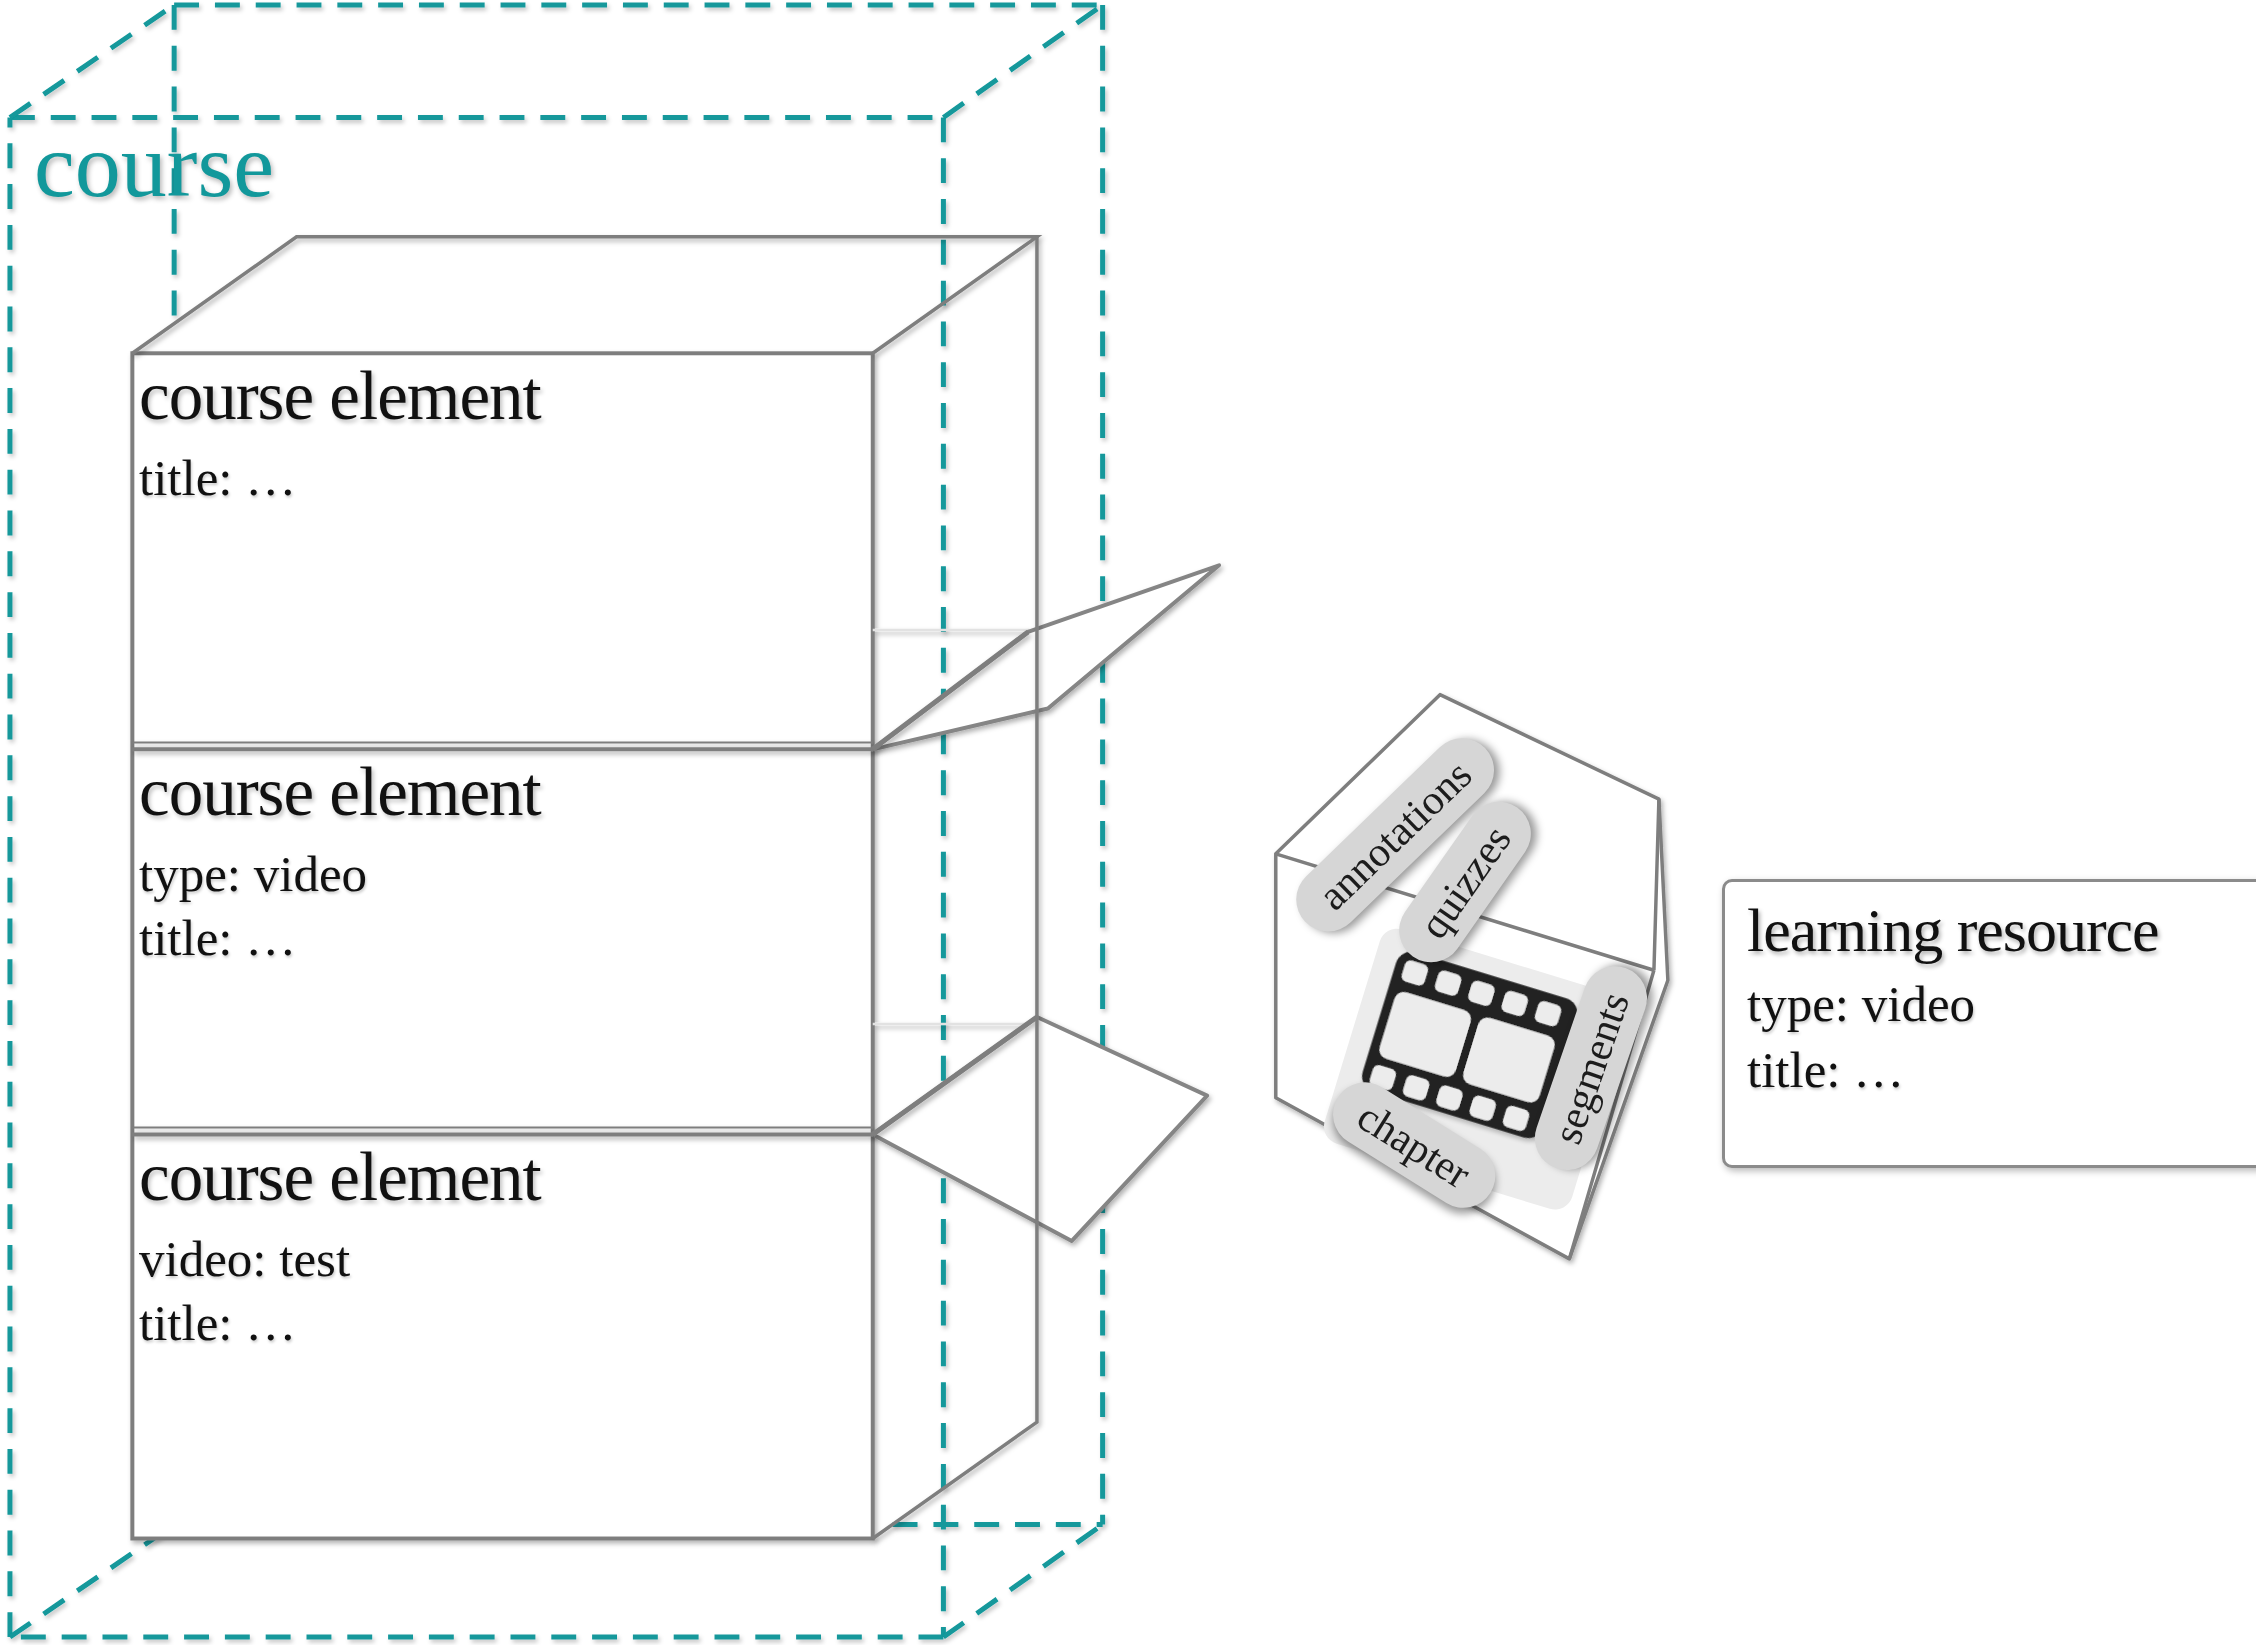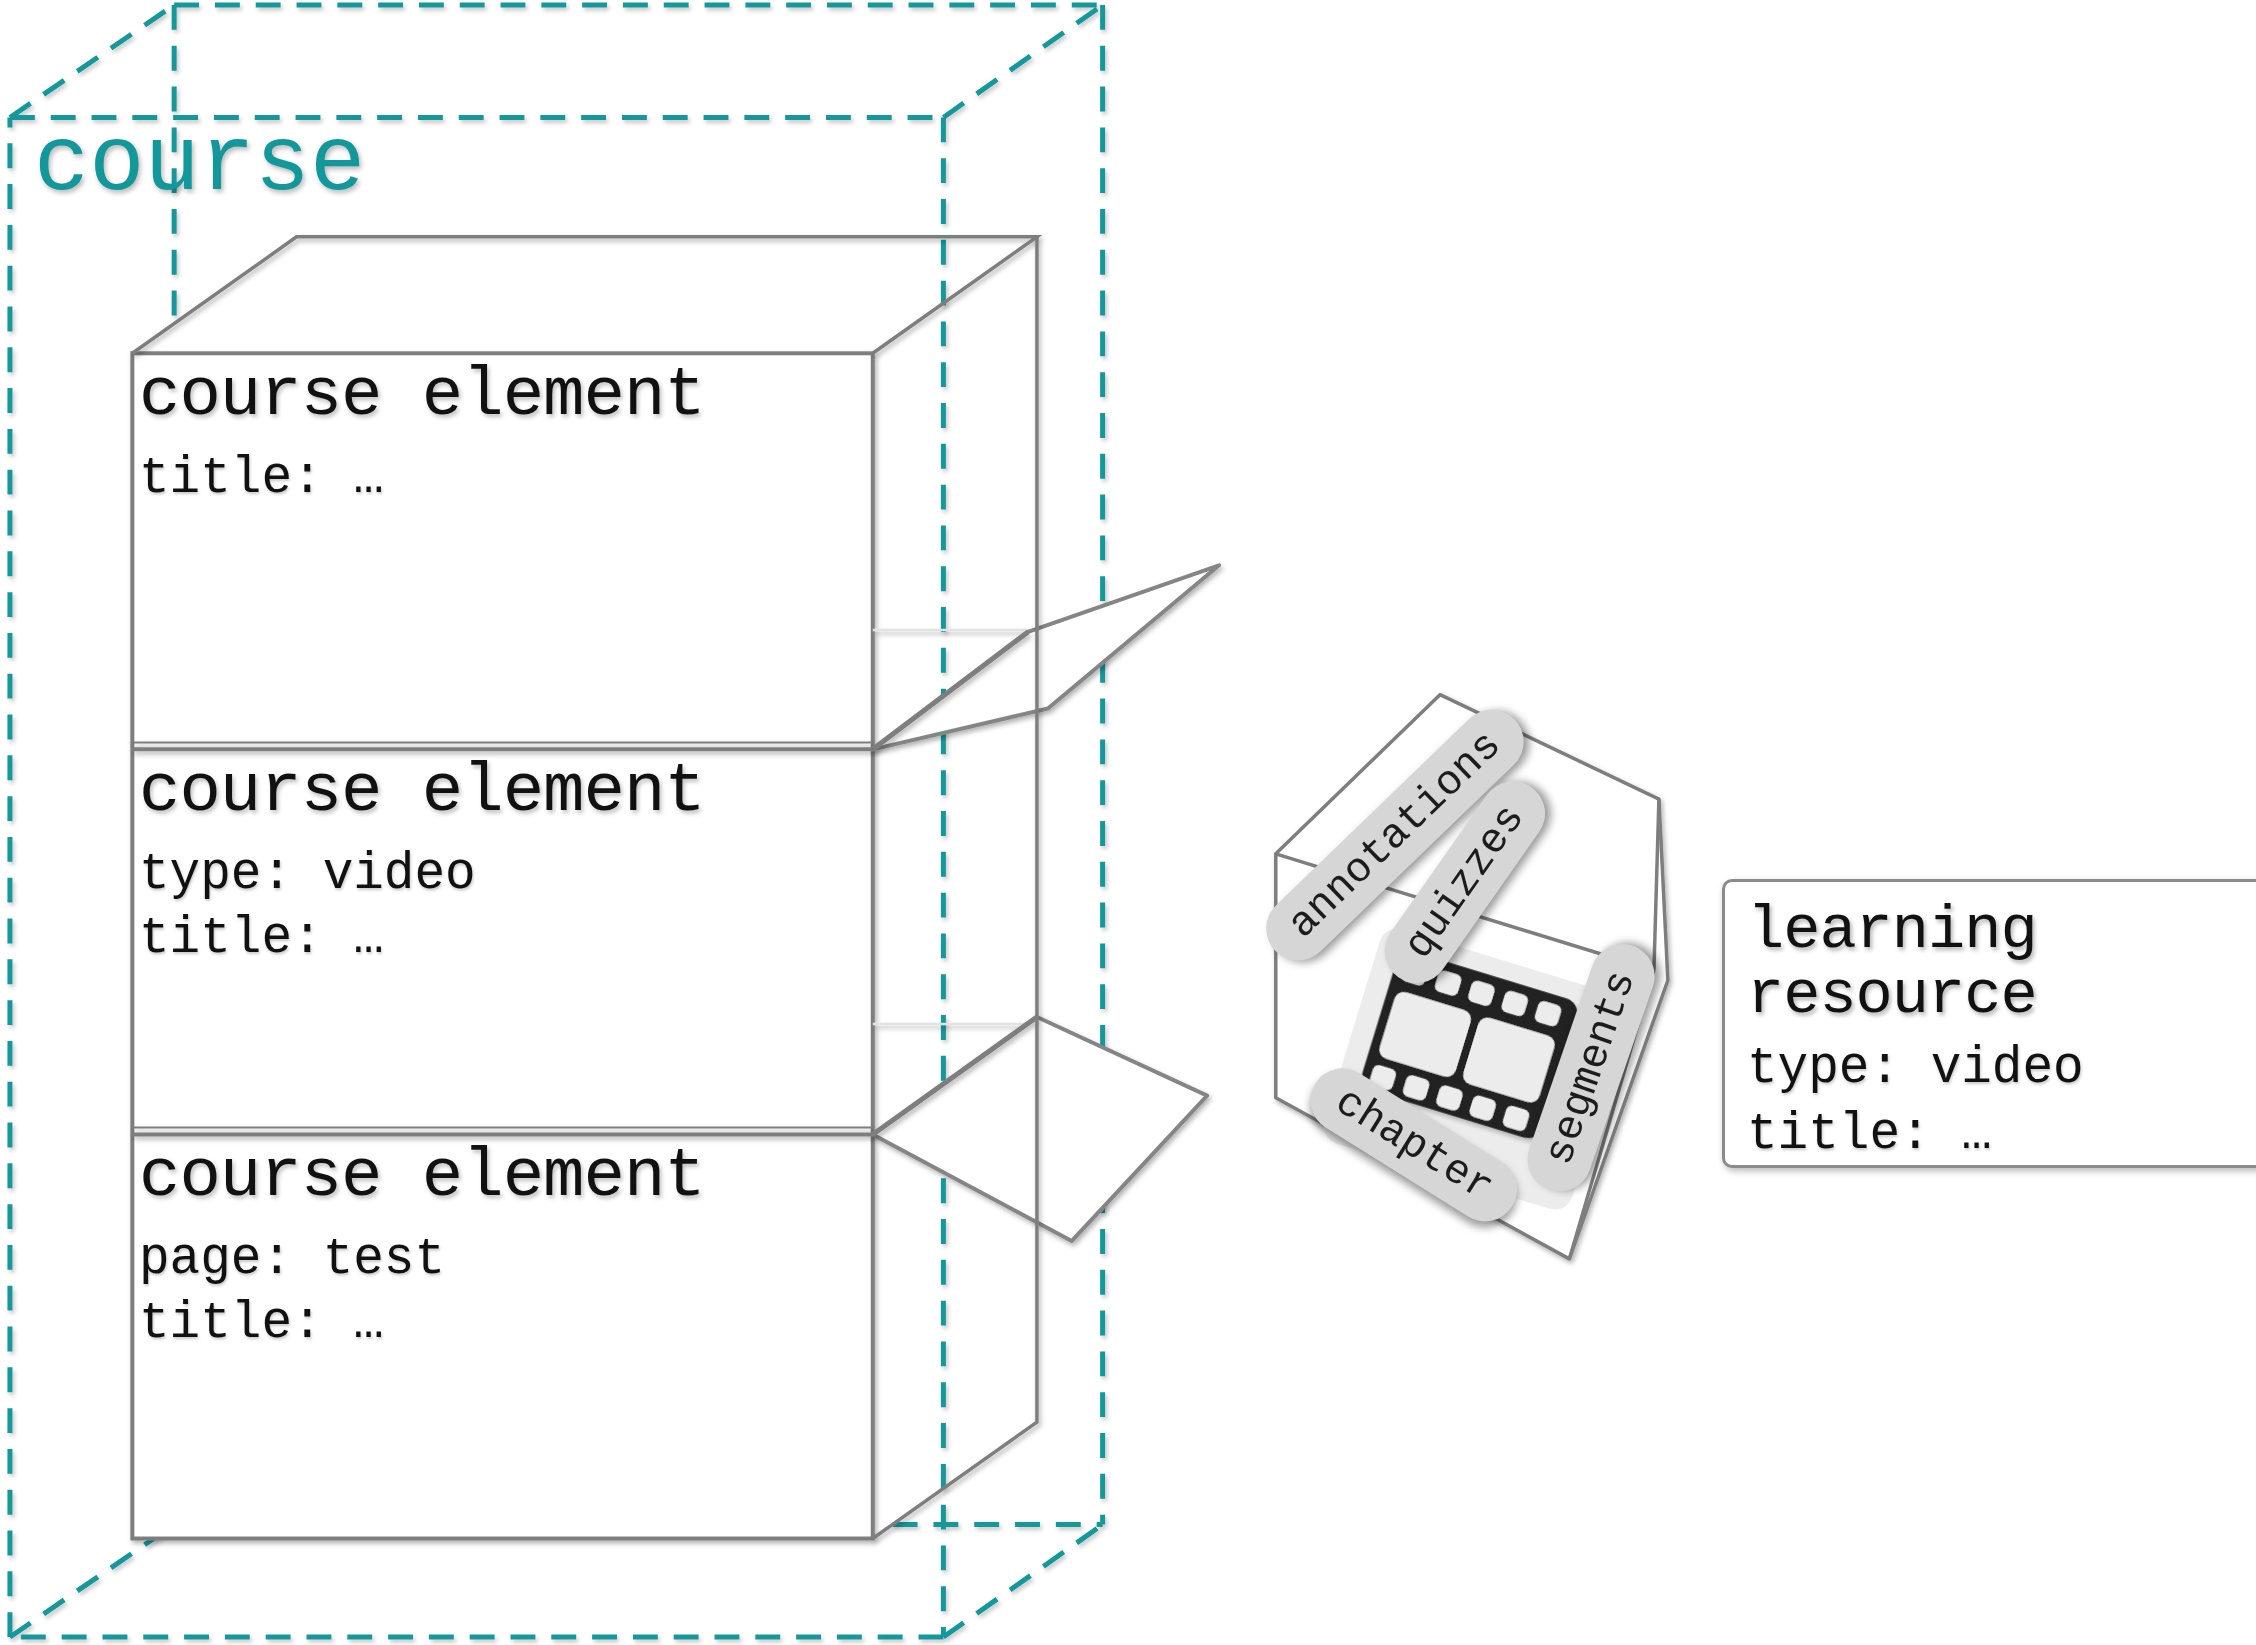--- a/index.html
+++ b/index.html
@@ -1,18 +1,18 @@
 <!DOCTYPE html>
 <html style="--accent-teal: #12989B; --line-gray: #7E7E7E; --pill-bg: #D6D6D6; --text-black: #111111; --icon-black: #222222;"><head>
 <meta charset="utf-8">
 <style>
   html,body{margin:0;padding:0;background:#ffffff;}
   .stage{
     position:relative;width:2257px;height:1646px;background:#fff;overflow:hidden;
-    font-family:Liberation Mono, monospace;color:var(--text-black,#111);
+    font-family:Liberation Serif, serif;color:var(--text-black,#111);
   }
   .stage svg{position:absolute;left:0;top:0;}
 
   
   .teal-dash{stroke:var(--accent-teal,#12989B);stroke-width:5;fill:none;stroke-dasharray:25 16;}
   .gline{stroke:var(--line-gray,#7E7E7E);fill:none;}
   .whiteface{fill:#ffffff;stroke:var(--line-gray,#7E7E7E);}
   .faint{stroke:#e2e2e2;fill:none;}
 
   
@@ -128,21 +128,21 @@
   </div>
 
   <div class="elem" style="top:756px;">
     <h2>course element</h2>
     <p>type: video</p>
     <p>title: …</p>
   </div>
 
   <div class="elem" style="top:1141px;">
     <h2>course element</h2>
-    <p>page: test</p>
+    <p>video: test</p>
     <p>title: …</p>
   </div>
 
   <div class="pill annotations">annotations</div>
   <div class="pill quizzes">quizzes</div>
   <div class="pill segments">segments</div>
   <div class="pill chapter">chapter</div>
 
   <div class="resource-card">
     <h2>learning resource</h2>

